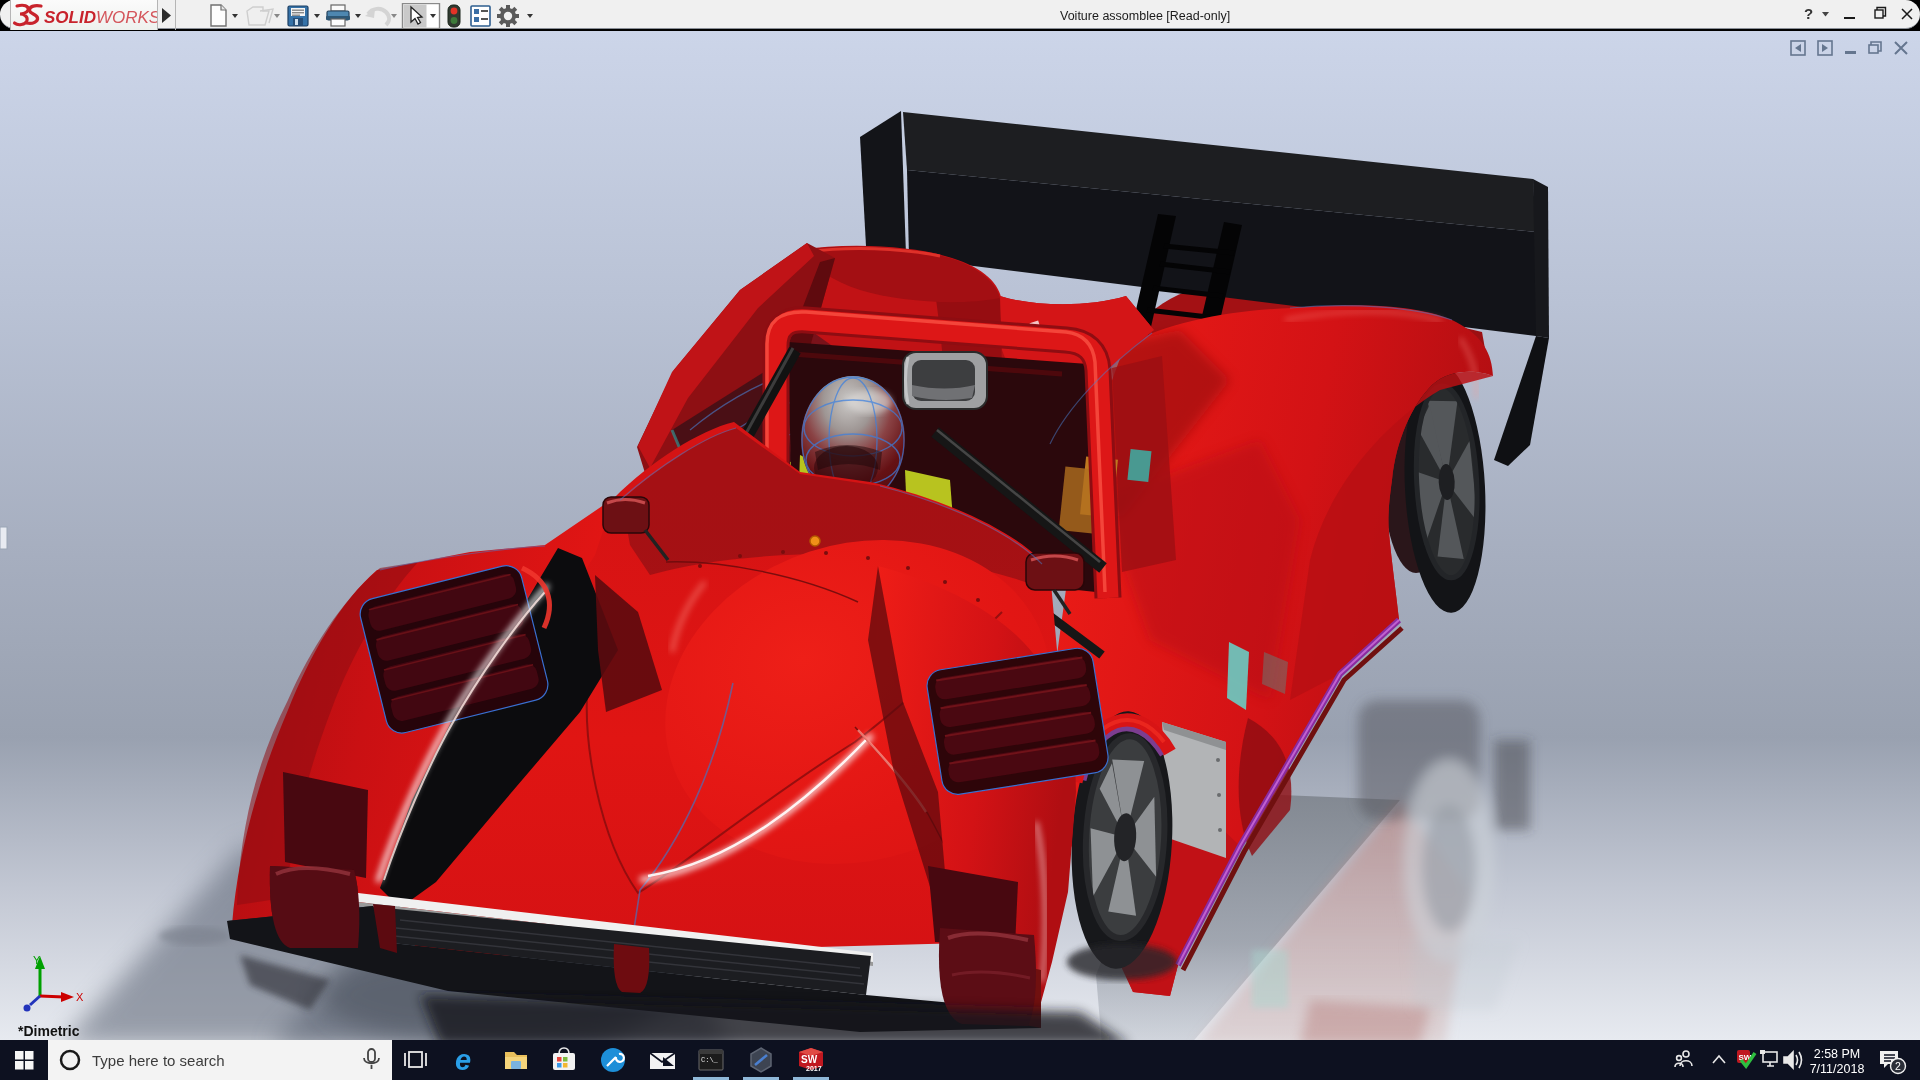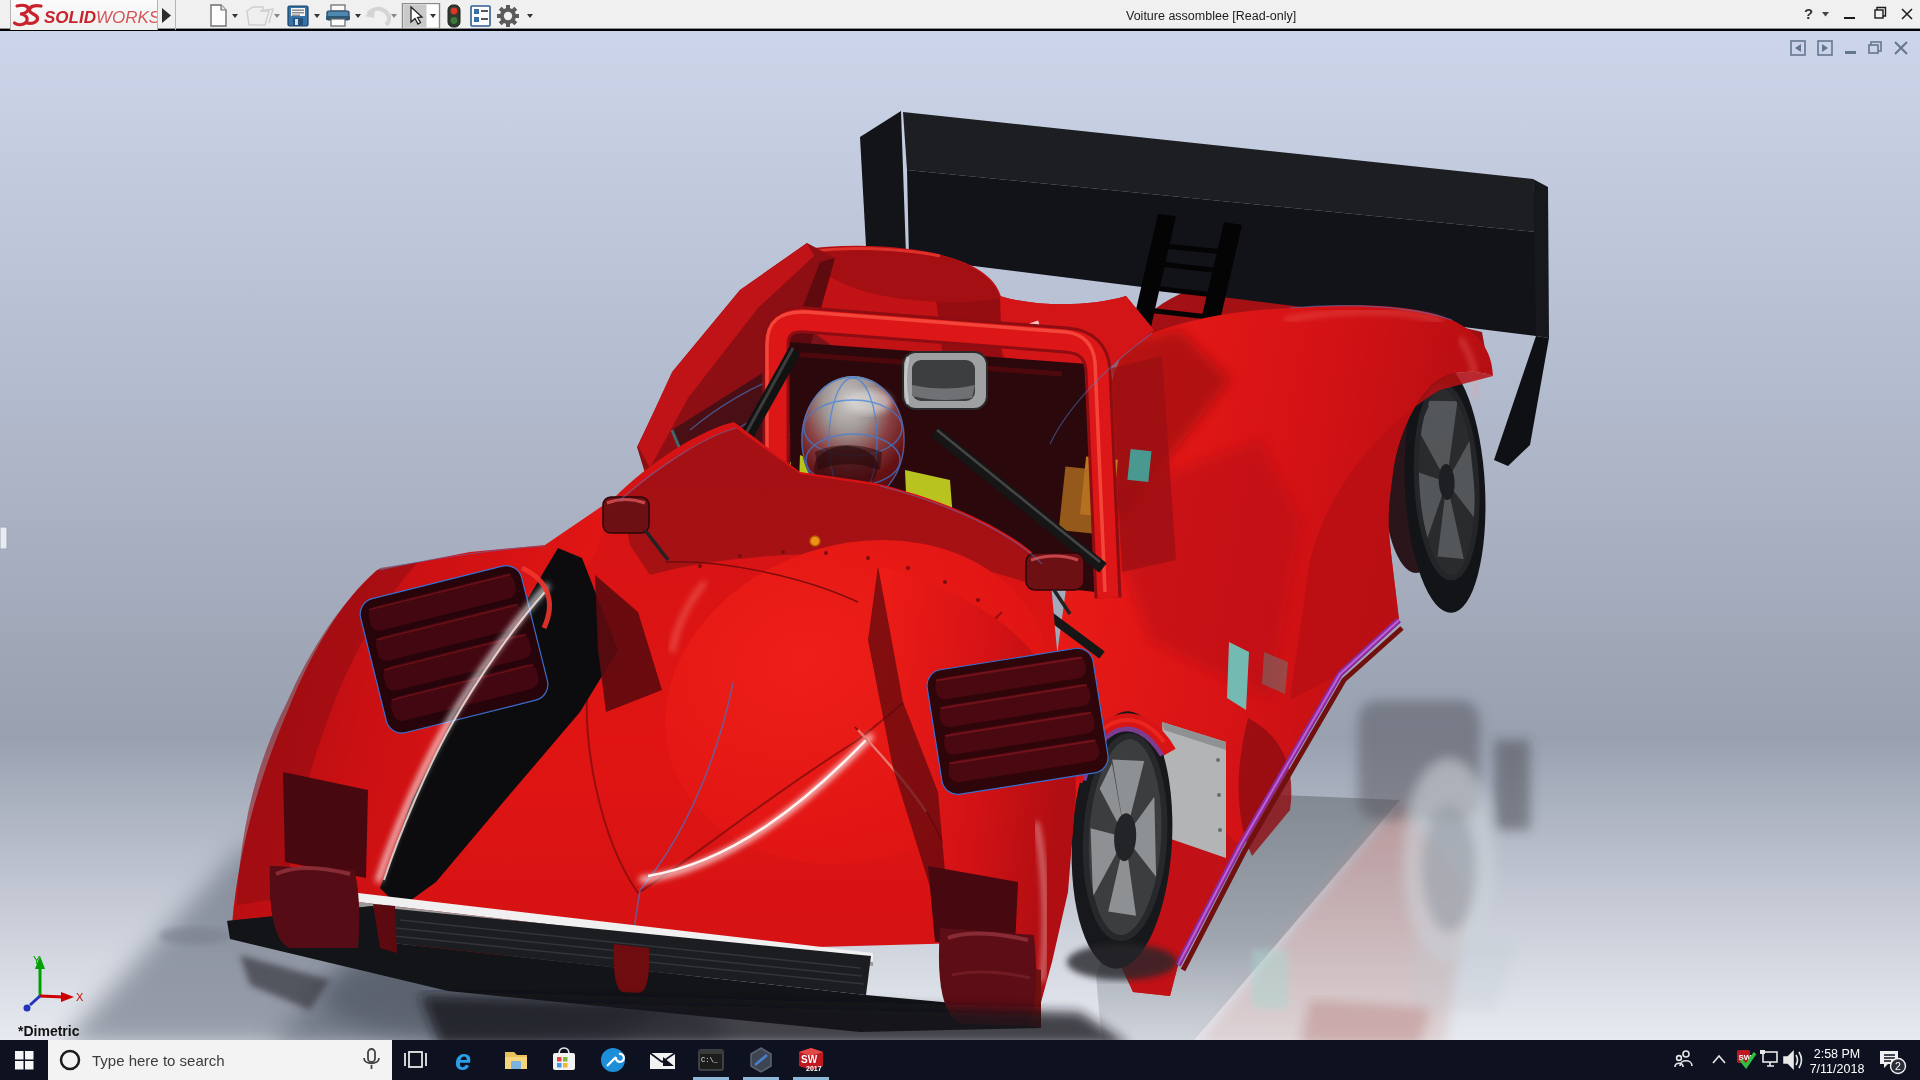--- a/index.html
+++ b/index.html
@@ -1,16 +1,16 @@
 <!DOCTYPE html>
 <html><head><meta charset="utf-8">
 <style>
 html,body{margin:0;padding:0;background:#000;}
 #root{position:relative;width:1920px;height:1080px;overflow:hidden;font-family:"Liberation Sans",sans-serif;}
-#titlebar{position:absolute;left:0;top:0;width:1920px;height:29px;background:#f0f0f0;border-bottom:1px solid #8a8f98;box-sizing:border-box;}
+#titlebar{position:absolute;left:0;top:0;width:1920px;height:29px;background:#f0f0f0;border-bottom:1px solid #8a8f98;box-sizing:border-box;border-radius:15px;}
 #taskbar{position:absolute;left:0;top:1040px;width:1920px;height:40px;background:#0d1120;}
 .abs{position:absolute;}
 </style></head>
 <body>
 <div id="root">
 
 <div id="titlebar">
   <div class="abs" style="left:10px;top:0;width:146px;height:30px;background:linear-gradient(180deg,#fbfbfb,#eef1ee);border-left:1px solid #b5b5b5;border-right:1px solid #b5b5b5;"></div>
   <svg class="abs" style="left:12px;top:2px" width="145" height="27" viewBox="0 0 145 27">
     <g fill="none" stroke="#c8232c" stroke-linecap="round">
@@ -96,21 +96,21 @@
           <rect x="-11" y="-2" width="5" height="4" transform="rotate(45)"></rect>
           <rect x="6" y="-2" width="5" height="4" transform="rotate(45)"></rect>
         </g>
         <circle r="8" fill="#5a5a5a"></circle>
         <circle r="4.2" fill="#f0f0f0"></circle>
       </g>
     </g>
     <path d="M322,11 L328,11 L325,15 Z" fill="#333"></path>
   </svg>
 
-  <div class="abs" style="left:1126px;top:9px;font-size:12.5px;color:#1b1b1b;">Voiture assomblee [Read-only]</div>
+  <div class="abs" style="left:1060px;top:9px;font-size:12.5px;color:#1b1b1b;">Voiture assomblee [Read-only]</div>
 
   <div class="abs" style="left:1804px;top:5px;font-size:15px;font-weight:bold;color:#333;">?</div>
   <svg class="abs" style="left:1822px;top:12px" width="8" height="6">
         <path d="M0,0 L7,0 L3.5,4.5 Z" fill="#444"></path>
       </svg>
   <svg class="abs" style="left:1840px;top:0" width="80" height="30">
     <rect x="4" y="17" width="11" height="2" fill="#1a1a1a"></rect>
     <g fill="none" stroke="#1a1a1a" stroke-width="1.4">
       <rect x="35" y="10" width="8" height="8"></rect>
       <path d="M37,10 L37,7.5 L45.5,7.5 L45.5,16 L43,16"></path>

